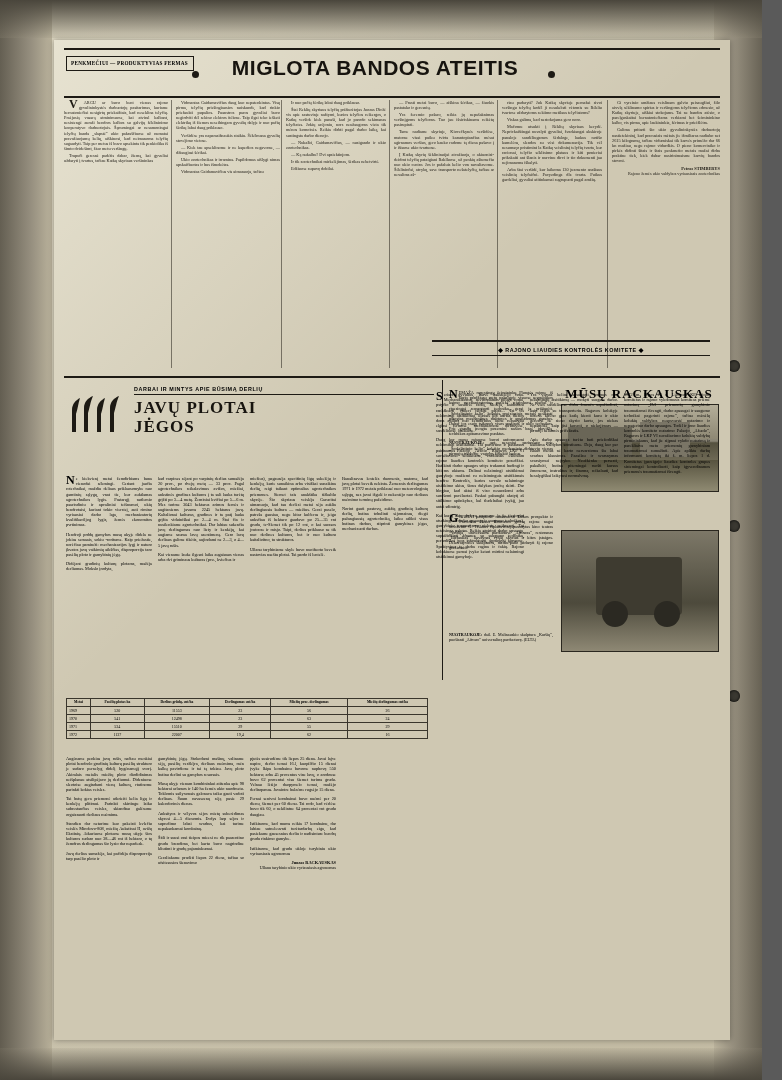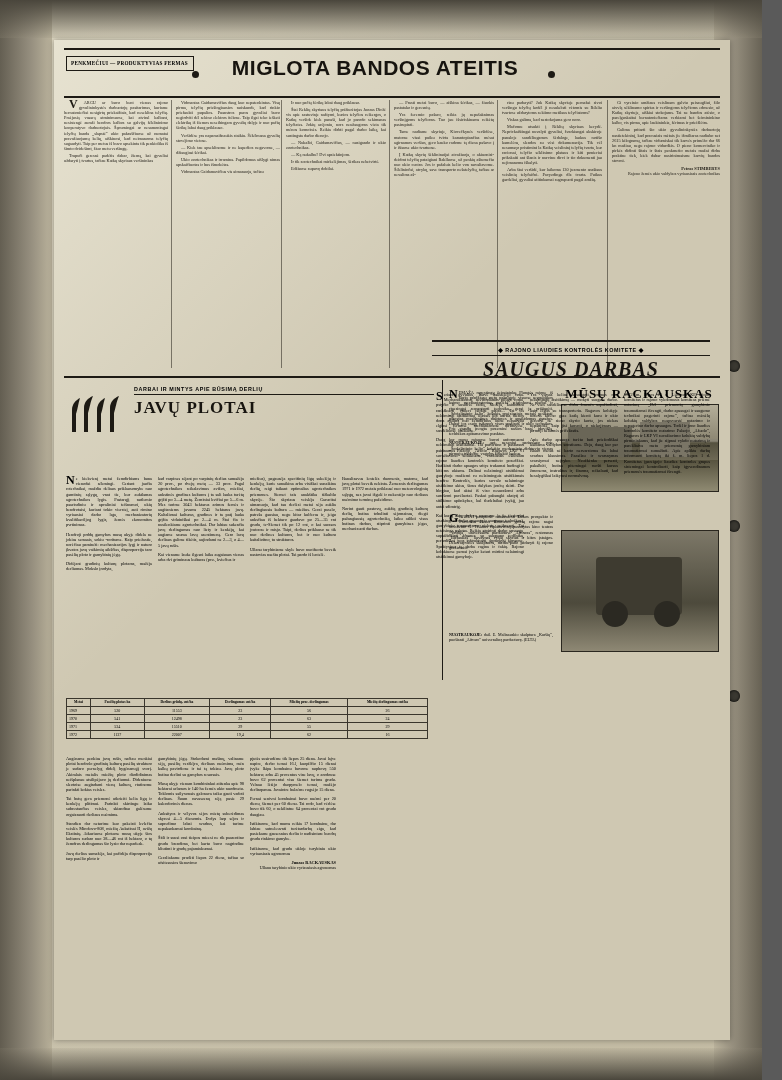--- a/index.html
+++ b/index.html
@@ -367,20 +367,21 @@
             <path d="M18 38 L18 14 C18 8 22 4 27 2 C24 9 24 13 22 19 L22 38 Z"></path>
             <path d="M31 38 L31 16 C31 10 35 6 39 4 C37 10 37 14 35 20 L35 38 Z"></path>
             <path d="M44 38 L44 14 C44 8 48 4 53 2 C50 9 50 13 48 19 L48 38 Z"></path>
           </g>
         </svg>
       </div>
 
       <div class="kicker">DARBAI IR MINTYS APIE BŪSIMĄ DERLIŲ</div>
       <div class="headline2">
         <div>JAVŲ PLOTAI</div>
+        <div>JĖGOS</div>
       </div>
 
       <div class="mid-col mc1">
         <p class="dropcap">Ne kiekvienį metai žemdirbiams būna vienodai sėkmingi. Geriant jaučia rotechnikai, maždiu deliaus priklausomybe nuo gamtinių sąlygų, vnat tie, kur auktlamas agrotechnikos lygis. Pastarųjį nutlemio paarindiniu ir apvaliniai teišnumoi, ūkių bendrotaisi, kuriant tokio viersteį, auti rimino vyriausiai darbo līga, mechanizatorių kvalifikaciljog lygis, žemės ekonomitos pvrtinimas.</p>
         <p>Hendroji prddų gamybos mūsų ūkyje didela ne jokias semaais, sokiu -roritume. Kaip priežastie, norėčiau paminėti: mechanizacijos lygį ir naturo įkvatos javų vaikimių aikščias, disproporcija taro pasėlių ploto ir gamybinių jėgų.</p>
         <p>Didėjant grūdinių kultūrų plotams, mažėja derliumas. Mokslo įrodyta,</p>
       </div>
       <div class="mid-col mc2">
         <p>kad varpines sėjant po varpinių derlius sumažėja 20 proc., po dvejų metų — 33 proc. Pagal agrotechnikos reikalavimus avižos, miežiai, ankstinės grūdines kultūros į ta sali lauka turėtų grįžti po 3—4 metų. Žeminiai kvičiai po 5—6 m. Mes turime 3043 hektarus arimos žemės ir augitaniems javams 2245 hektarus javų. Kaltalionai kultūras, grūdines ir ta patį lauka grįšta viduiniškai po 2—4 m. Štai čia ir nusilenkiame agrotechnikai. Dar labiau sukenčia javų derlingumas nuo liety ir kenkėjų, kai augiame sauraa lavų asentimeną. Gero lavų derliaus galime tikėtis, aujindami ne 2—3, o 4—5 javų rūšis.</p>
         <p>Kai viename lauke ilgesni laika augaiuaus vienas arba dvi griminaus kultūras (pvz., kviečius ir</p>
@@ -499,21 +500,20 @@
         </div>
       </div>
     </div>
 
     <div class="brule"></div>
     <div class="kicker2">
       <span class="dia">◆</span>
       <span>RAJONO LIAUDIES KONTROLĖS KOMITETE</span>
       <span class="dia">◆</span>
     </div>
-    <div class="headline3">SAUGUS DARBAS</div>
 
     <div class="bcol bc1">
       <p class="dropcap">Seriant gyvulius, karvė bakstelėjo fona. Mechanizatorius, suvirindamas pilūgo roma, pstyčio ir susidrėė radią, Mežėja, kaidndaru rankškuoti, vinieri isidūre pisica... Tai vis nelaimingi atsitikimai, kuriais kot kartas dienos dona atuliną nuo žemdirbius, kurie reasurgiai elgiasi fermose, mechanizmose dirbtuvėse, sandėliuose, laukuose.</p>
       <p>Daug kur mūsų rajauose būvoi anformuami nelaimingi atsitikimai. Tai patvirtino ir pastaraus pairinamus Palaojo, „Aixolo“, Ragavos, LKP VI suvažiavimo kolūkiuose, ruošiantis ešlūniam rajono liaudies kontrolės komiteto posedžiui. Išatikinti darbo apaugos sritye trūkumai būdingi ir kitiems ūkiams. Dalinai nelaimingi atsitikimai gamyboje mažiemi ru nelaiminguis atsitikimais bendra: Kontrolės, kurios su-ralo nelaimingo aisitikimo akius, šious dalykus įorėtų skirti. Dar blogiau, kad aktai iš viso nesurašomi arba surašomi pavėluotai. Paskui pabungki akstytį aš sitilkimo apiinkybes, kal tludelnikai įvykįį, jau antai sdimtrig.</p>
       <p>Kai kurių ūkių vadovų nuomone (o jie tiesiogiai atsakingi už darbo apsaugą ir saugumo technikos), gamybinis traumatizmo niekste neikvengi. Tai neteisinga palūtra. Reikia atpirinti darbo apsauga, supaižindinti žmones su saugumo technika, periodiškai juos instruktuoti, apmokyti kursuose. Spaktyvinu tą darba ragina ir fakių. Rajono kolūkiuose pernai įvyko keturi mirtini nelaimingi atsitikimai gamyboje.</p>
     </div>
     <div class="bcol bc2">
       <p>Yra vienas kelias apsaugoti žmones nuo nelaimingų atsitikimų — mokyti saugaus darbo. Ne vien sandėliuose dirba žmonės supažindinti, kaip elgtis su transporteriu. Ragavos kolūkyje noteris kirėno gaze katlą kienti kuru ir ūkio geretėsi ne sieno skyrio kurtu, jos niekas nepamokė, kaip jisi kūrenti, o niekojimars — pirmoji nelaimės pričežastis.</p>
       <p>Apie darbo apsauga turėtu būti priežodiškai kalbama valdybos soostiuose. Deja, daug kur per išiaus metus nė karto nesvarstoma šia labai svarbus klausimas. Pazailau ir svarsnymas svarsiymui neįvyko. Neužkėnka persesti, pakalbėti, būtina pitemingai ruošti kursus žmonems, instruktus ir, žinoma, reikalauti, kad besalygiškai laikytusi normalvmų.</p>
     </div>

